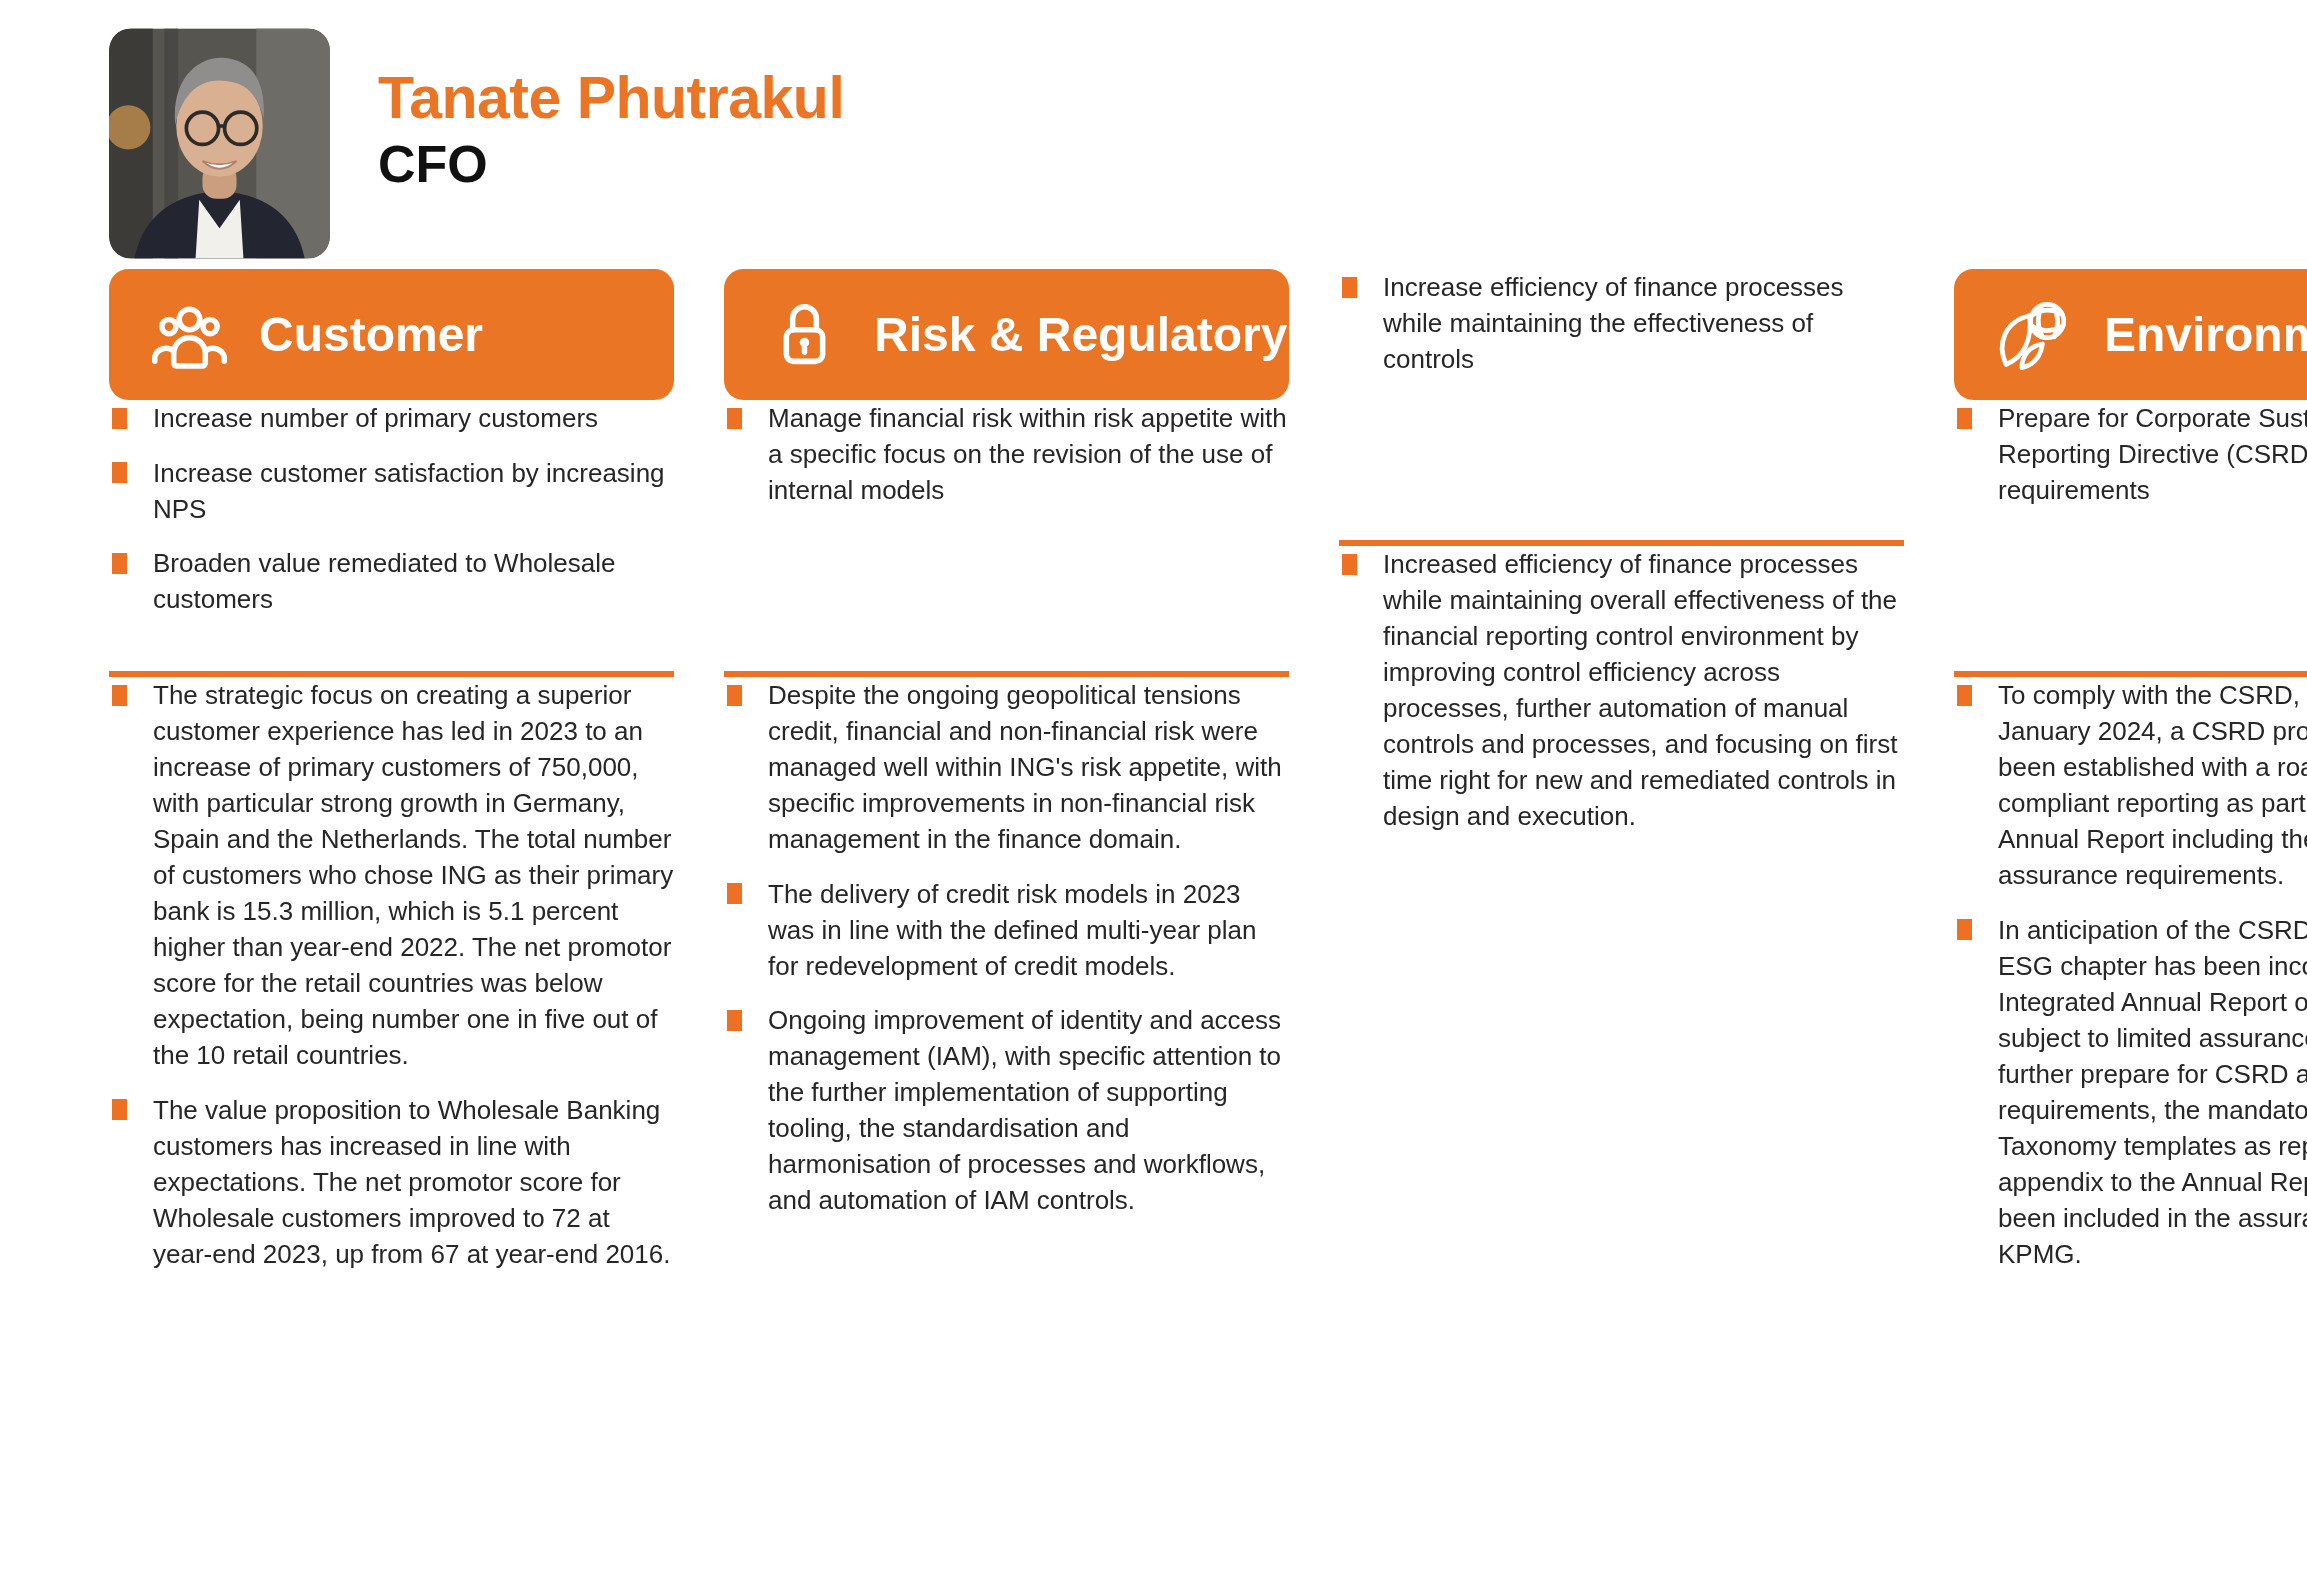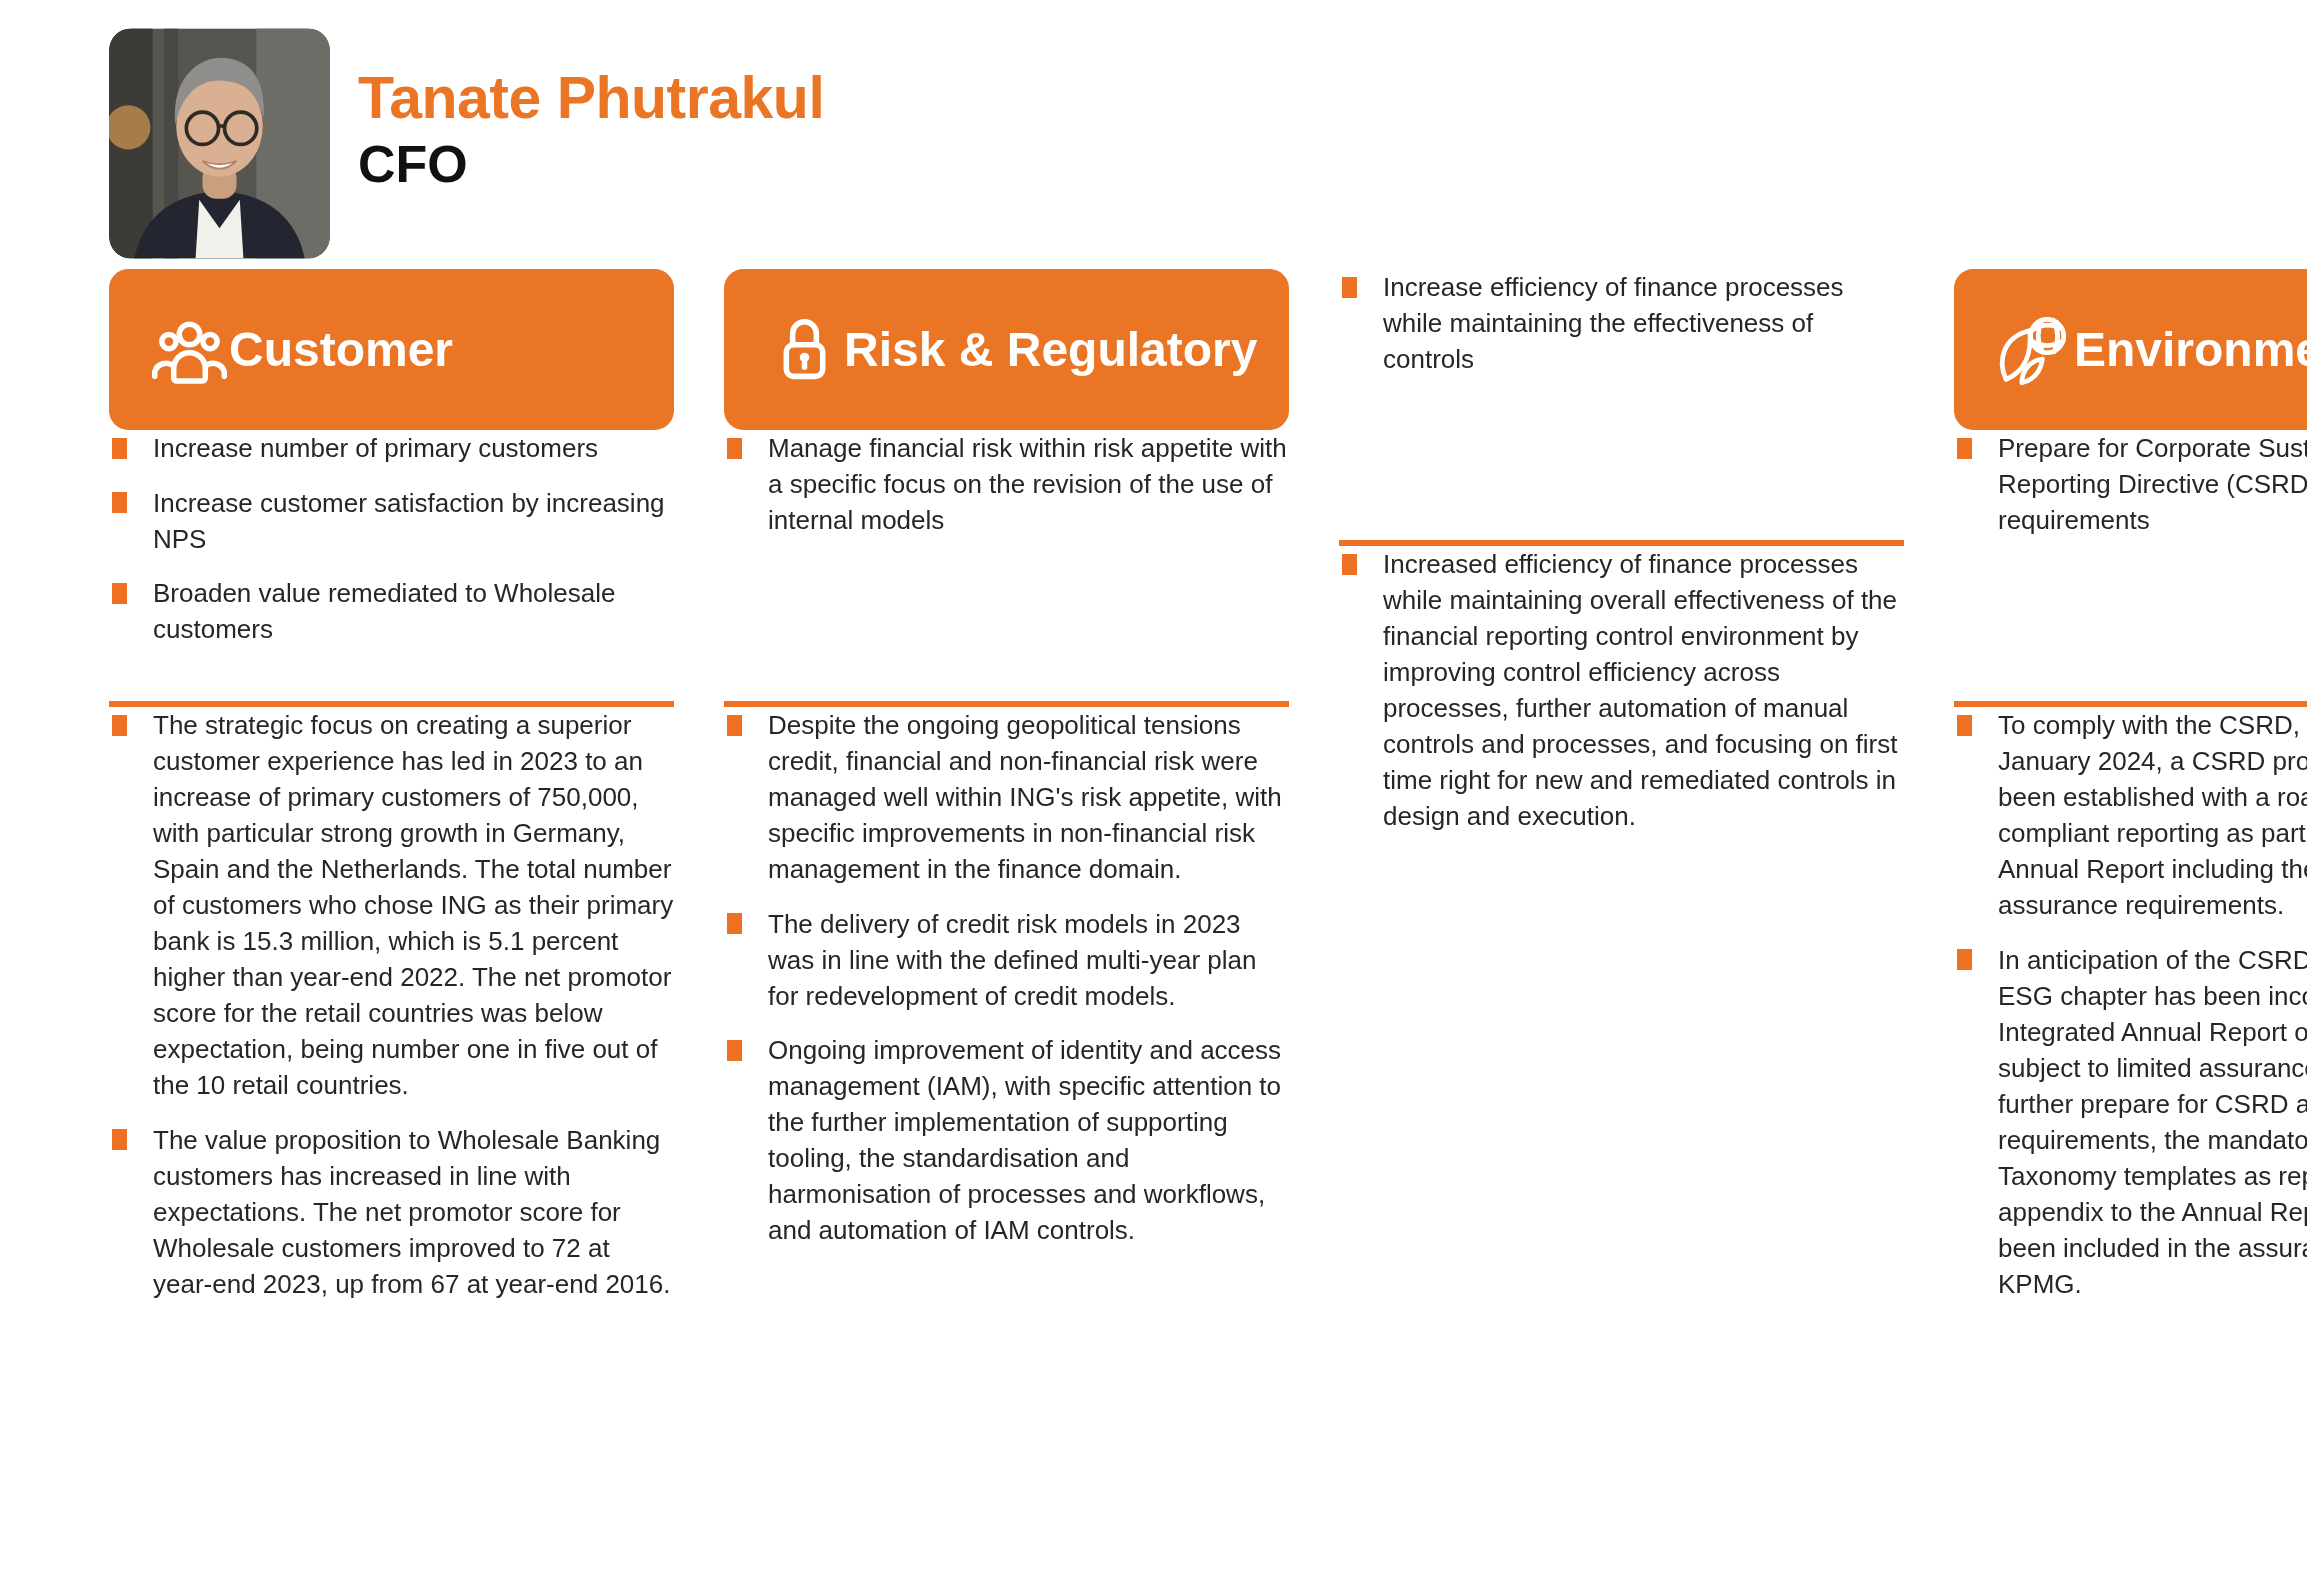--- a/index.html
+++ b/index.html
@@ -6,35 +6,35 @@
     --accent:#EA7525;
     --bullet:#ED7023;
     --ink:#262626;
   }
   html,body{margin:0;padding:0;background:#ffffff;}
   body{
     width:3244px;height:1591px;position:relative;overflow:hidden;
     font-family:"Liberation Sans", sans-serif;color:var(--ink);
   }
   
-  .profile{position:absolute;left:109px;top:28px;display:flex;gap:28px;}
+  .profile{position:absolute;left:109px;top:28px;display:flex;gap:48px;}
   .photo{width:221px;height:231px;border-radius:22px;overflow:hidden;flex:0 0 auto;}
   .photo svg{display:block;width:100%;height:100%;}
   .profile-text{margin-top:36px;}
   .profile-name{font-size:59px;font-weight:bold;color:var(--accent);line-height:69px;letter-spacing:-0.5px;}
   .profile-role{font-size:52px;font-weight:bold;color:#111111;line-height:62px;}
   
   .grid{
     position:absolute;left:109px;top:269px;
     display:grid;grid-template-columns:repeat(5,565px);column-gap:50px;
   }
   .col{display:flex;flex-direction:column;}
   .col-header{
-    height:161px;background:var(--accent);border-radius:19.4px;
-    display:flex;align-items:center;padding:0 28px 0 41px;box-sizing:border-box;
+    height:131px;background:var(--accent);border-radius:19.4px;
+    display:flex;align-items:center;padding:0 28px 0 41px;gap:30px;box-sizing:border-box;
   }
   .col-header .icon{width:79px;height:79px;flex:0 0 auto;}
   .col-header .icon svg{width:100%;height:100%;display:block;}
   .col-title{font-size:48px;font-weight:bold;color:#ffffff;white-space:nowrap;}
   ul.blist{list-style:none;margin:0;padding:0;}
   ul.blist li{
     position:relative;padding-left:44px;font-size:26px;line-height:36px;
     margin-bottom:18.5px;
   }
   ul.blist li::before{

